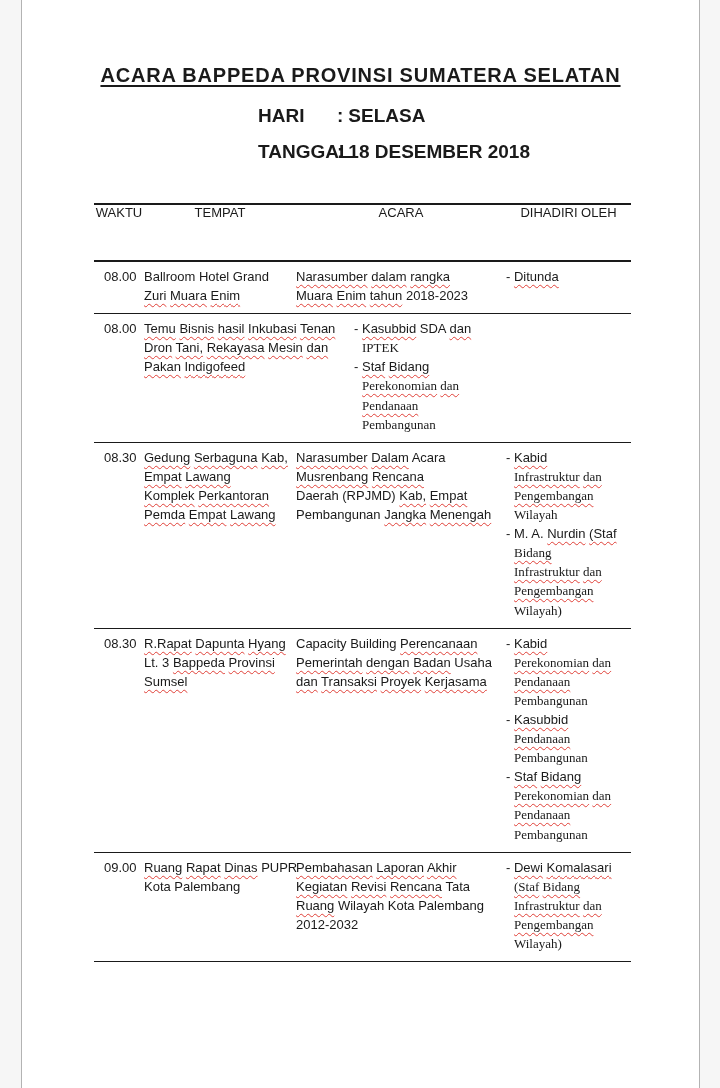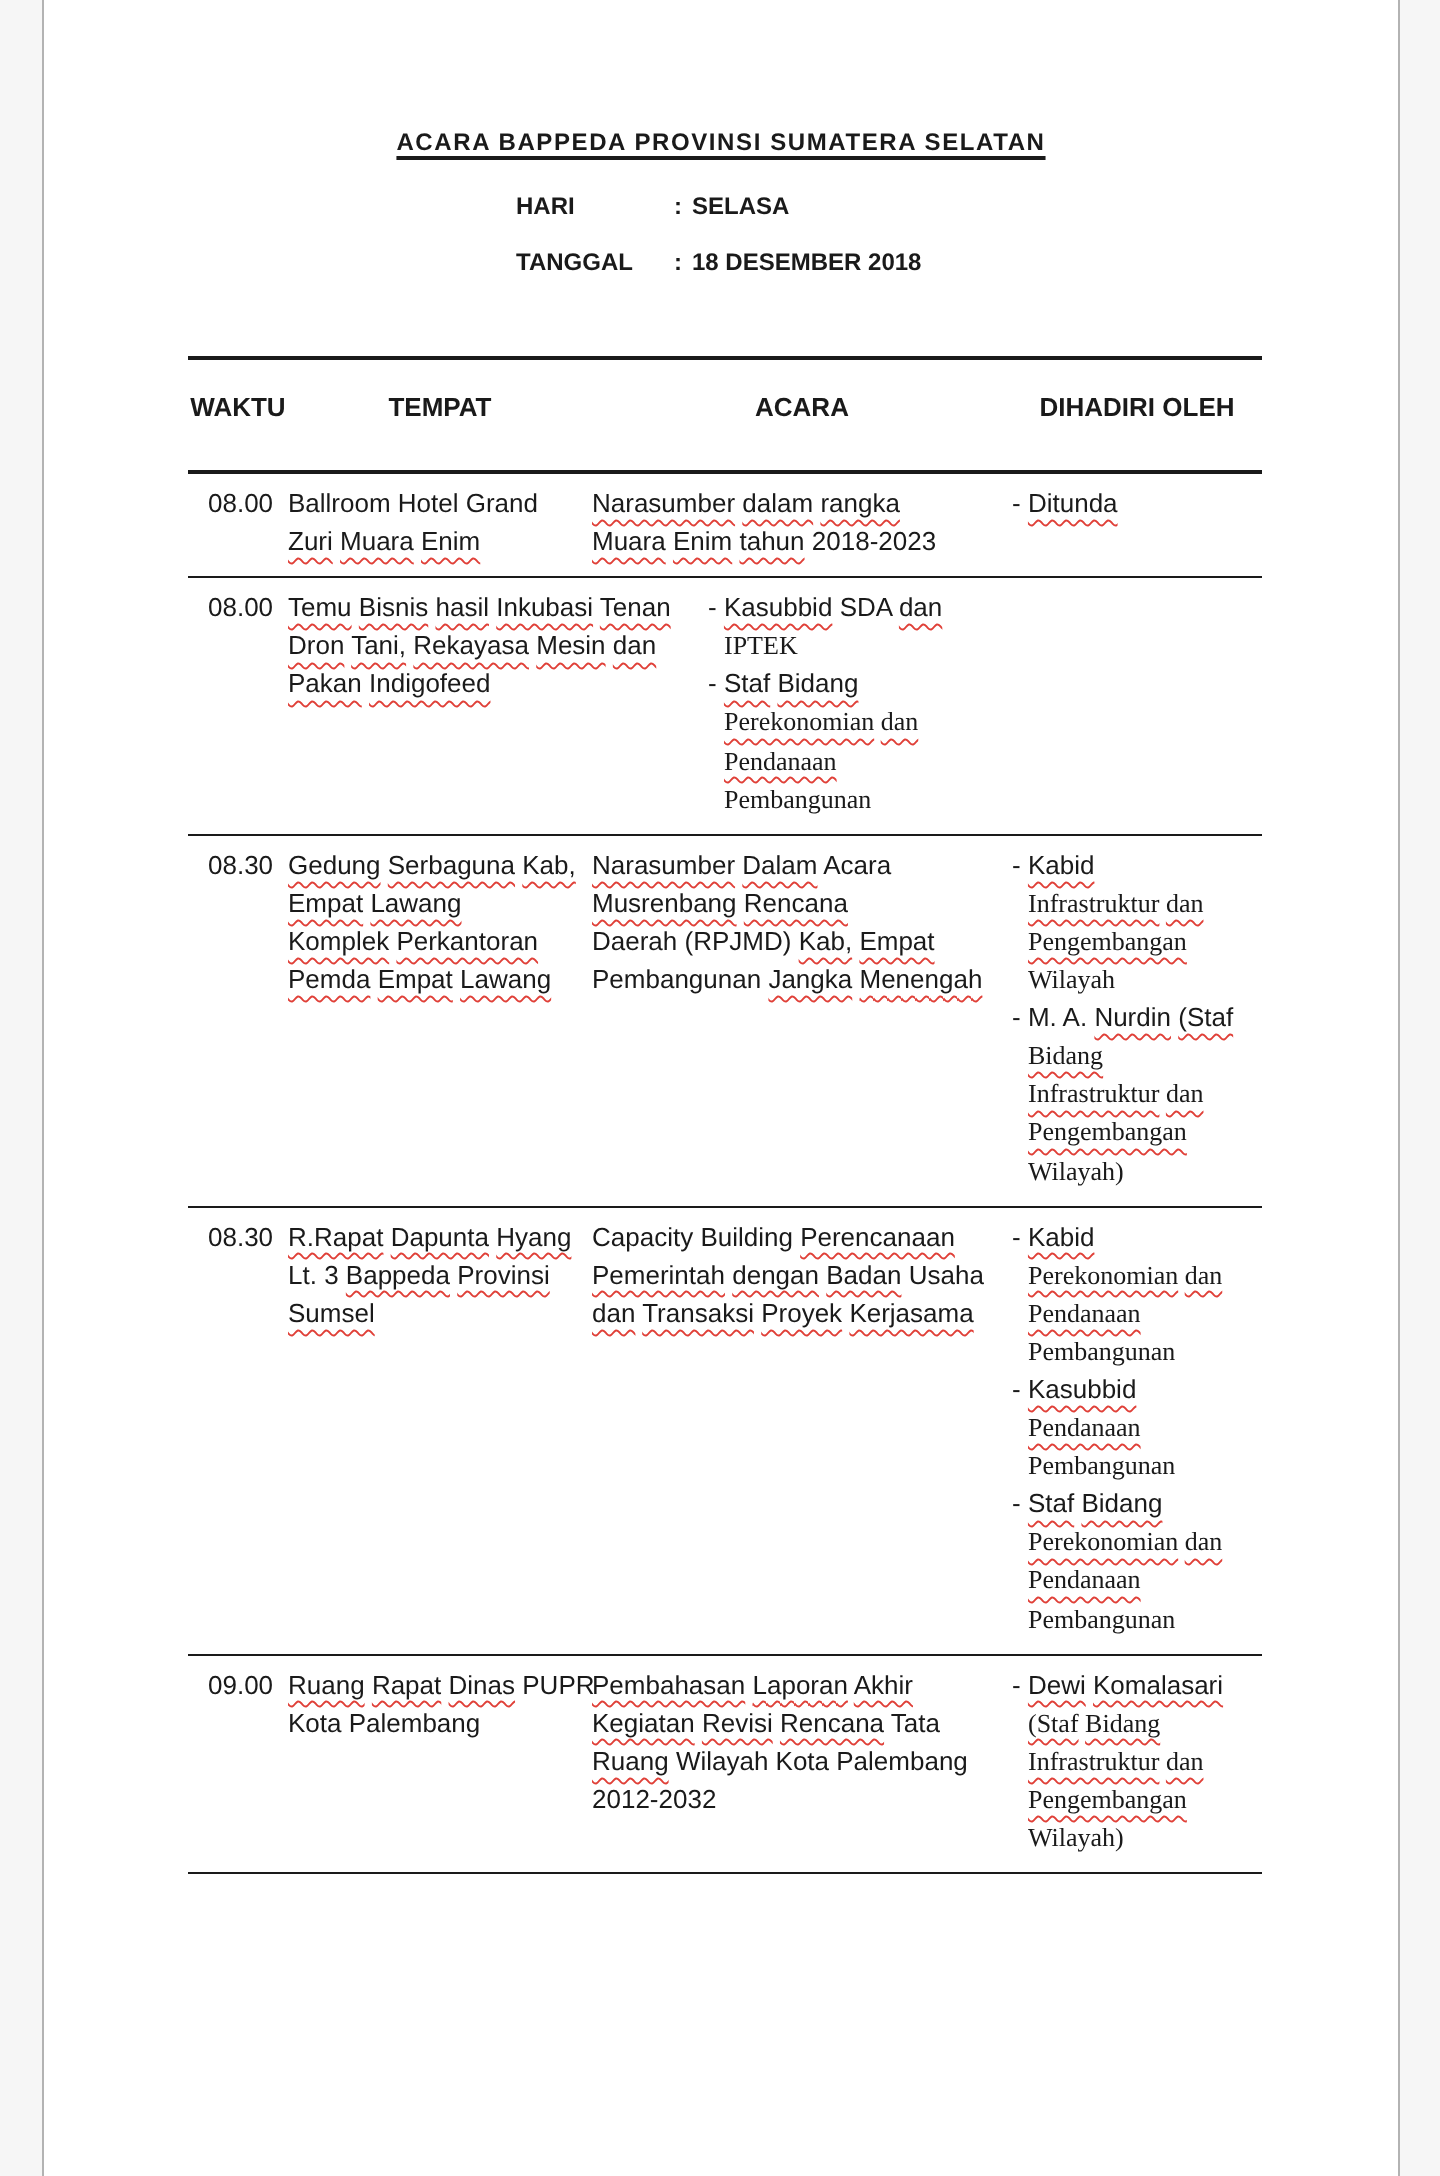--- a/index.html
+++ b/index.html
@@ -12,36 +12,36 @@
     font-family:"Liberation Sans", sans-serif;
     color:var(--ink);
   }
   .page{
     position:absolute;left:21px;top:0;width:679px;height:1088px;
     background:#ffffff;box-sizing:border-box;
     border-left:1px solid var(--edge);border-right:1px solid var(--edge);
   }
   .title{
     margin:64px 0 16px;text-align:center;
-    font-size:12px;font-weight:bold;letter-spacing:0.8px;
+    font-size:20px;font-weight:bold;letter-spacing:0.8px;
     text-decoration:underline;text-decoration-thickness:1.5px;text-underline-offset:3px;
     color:var(--ink);
   }
-  .info{margin:18px 0 17px 236px;font-weight:bold;font-size:12px;}
+  .info{margin:18px 0 17px 236px;font-weight:bold;font-size:19px;}
   .info-line{margin-bottom:14px;}
   .ilabel{display:inline-block;width:79px;}
   .ivalue{margin-left:5px;}
   .doc-table{
     margin:40px 0 0 72px;width:537px;
     border-top:2px solid var(--ink);
     font-size:13px;
   }
   .thead{
-    display:flex;box-sizing:border-box;height:57px;padding-top:16px;
-    border-bottom:2px solid var(--ink);font-weight:bold;
+    display:flex;box-sizing:border-box;height:57px;
+    border-bottom:2px solid var(--ink);font-weight:normal;
   }
   .th{text-align:center;}
   .c0{width:50px;}
   .c1{width:152px;}
   .c2{width:210px;}
   .c3{width:125px;}
   .tr{display:flex;border-bottom:1.5px solid var(--ink);padding:5px 0 8px;}
   .td{box-sizing:border-box;}
   .td.c0{padding-left:10px;}
   .ln{line-height:19.1px;white-space:pre;}

